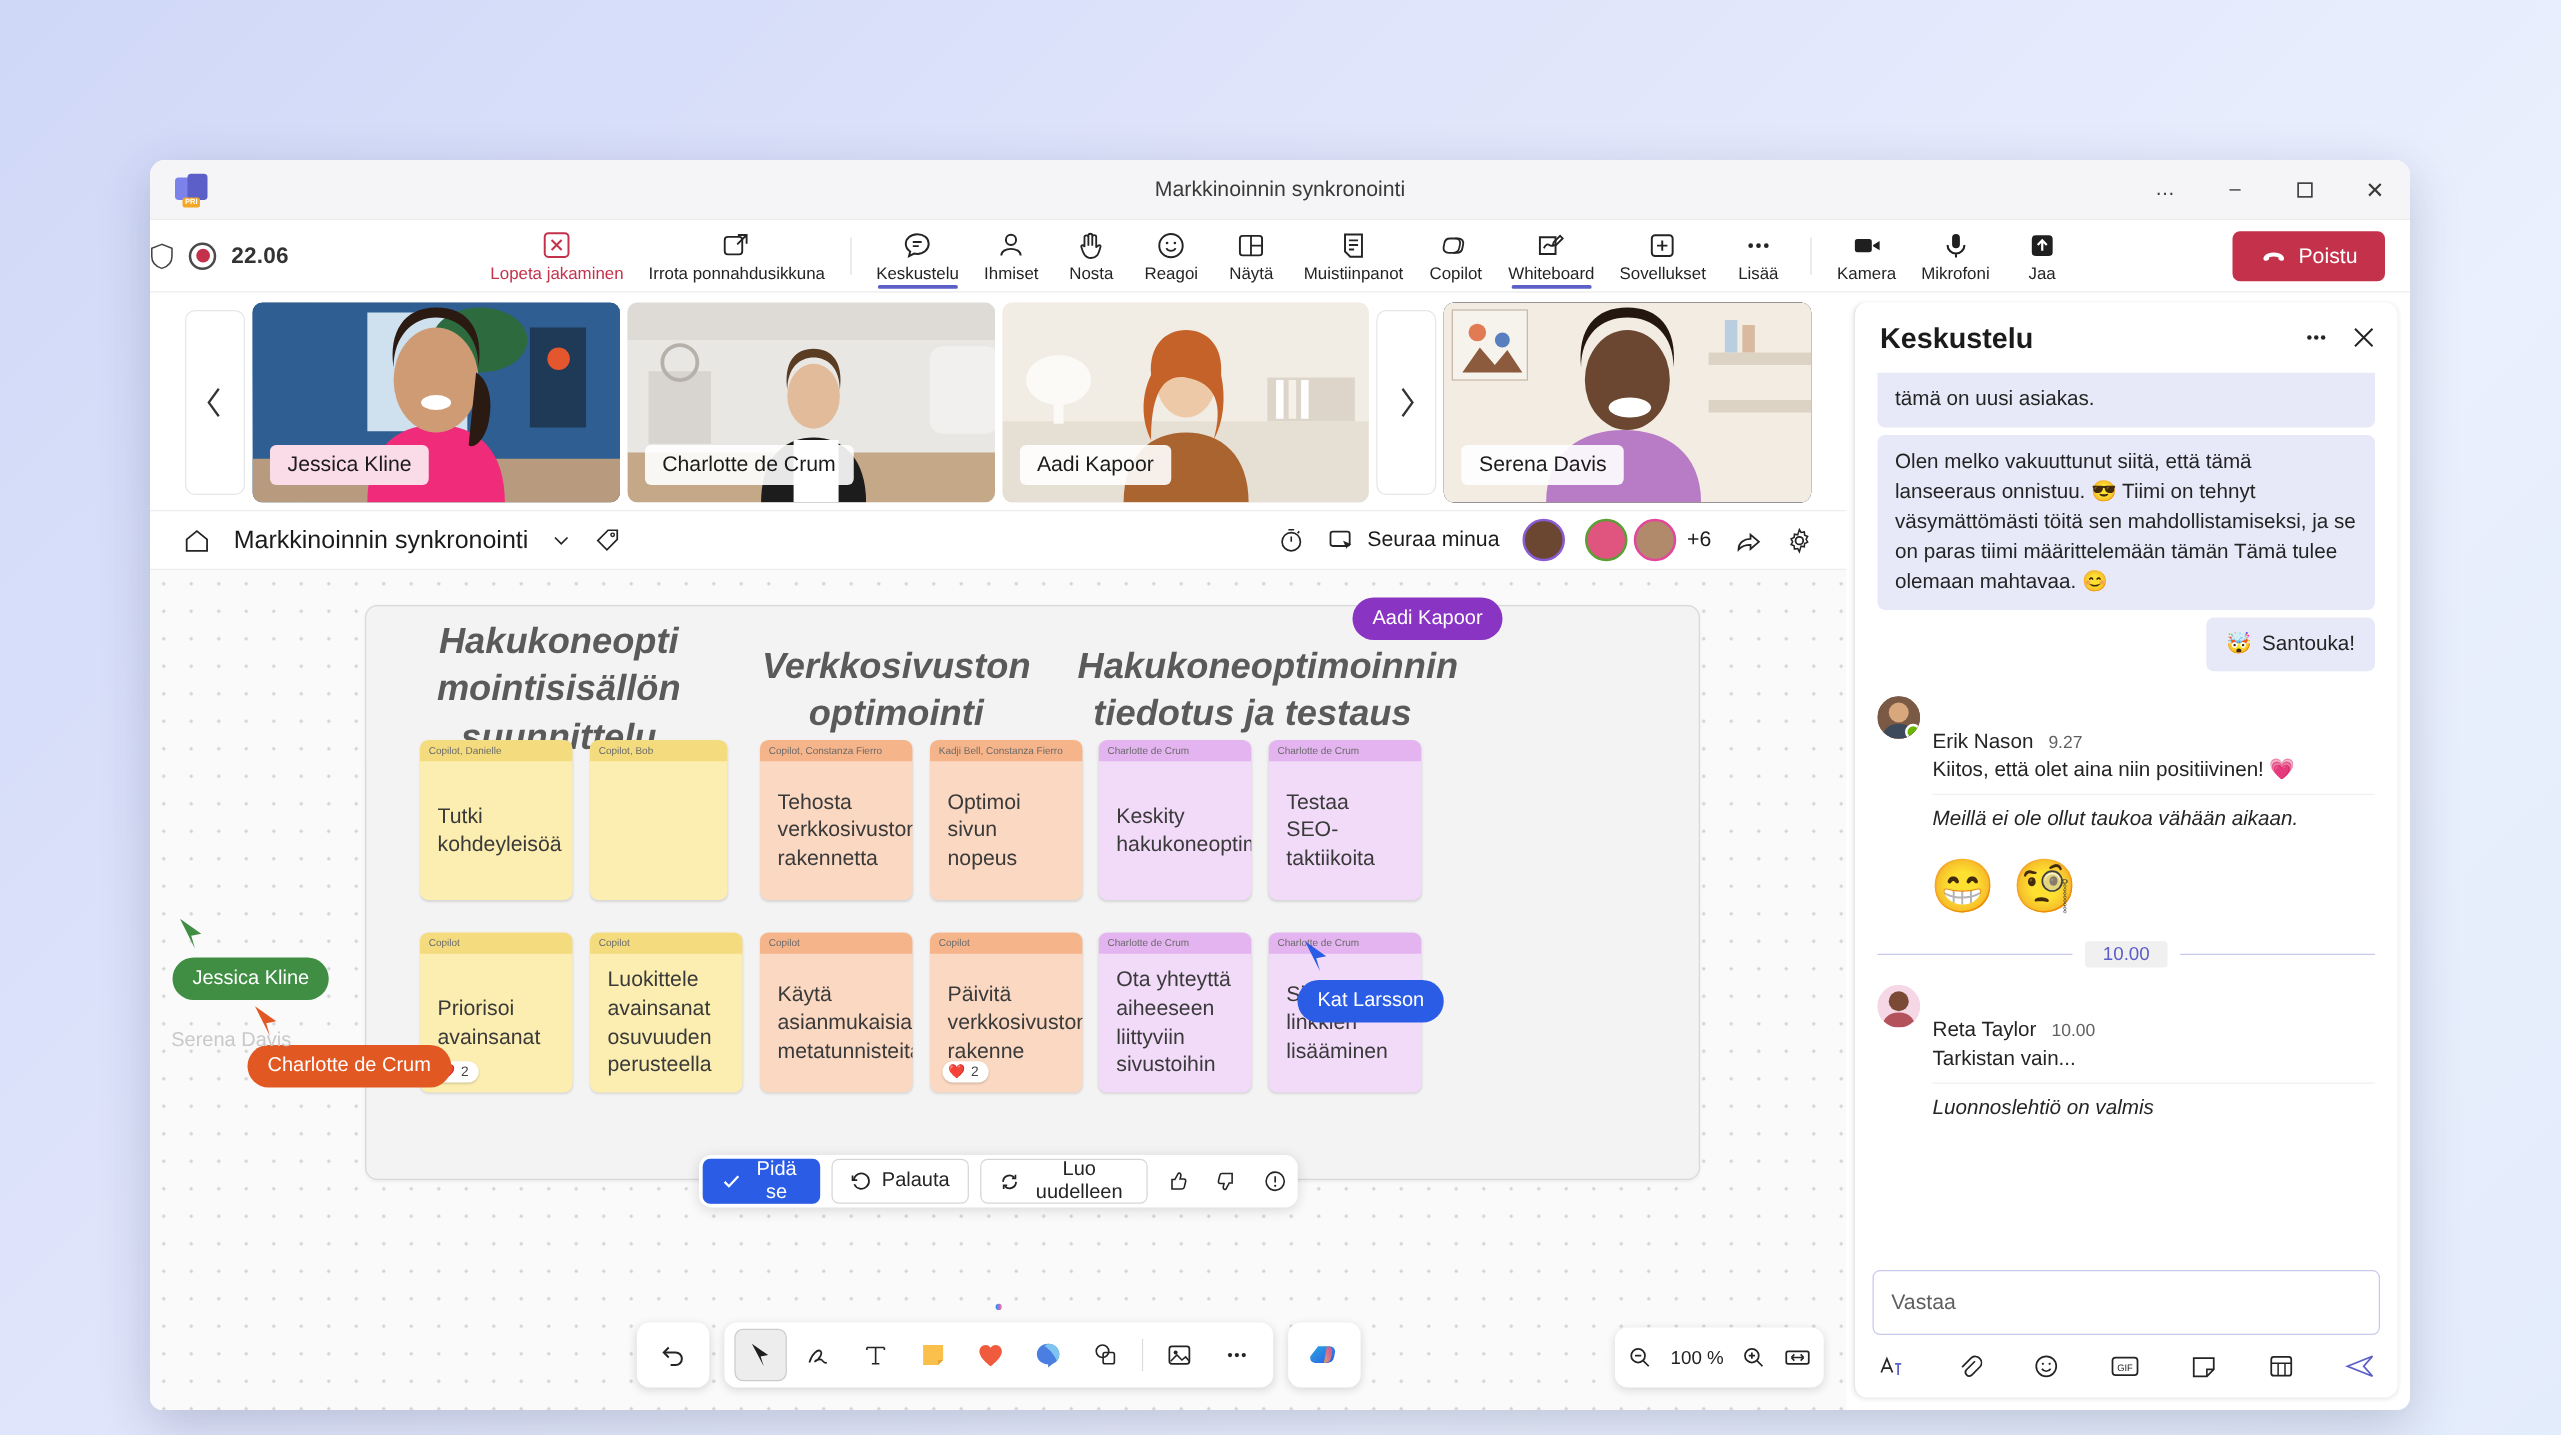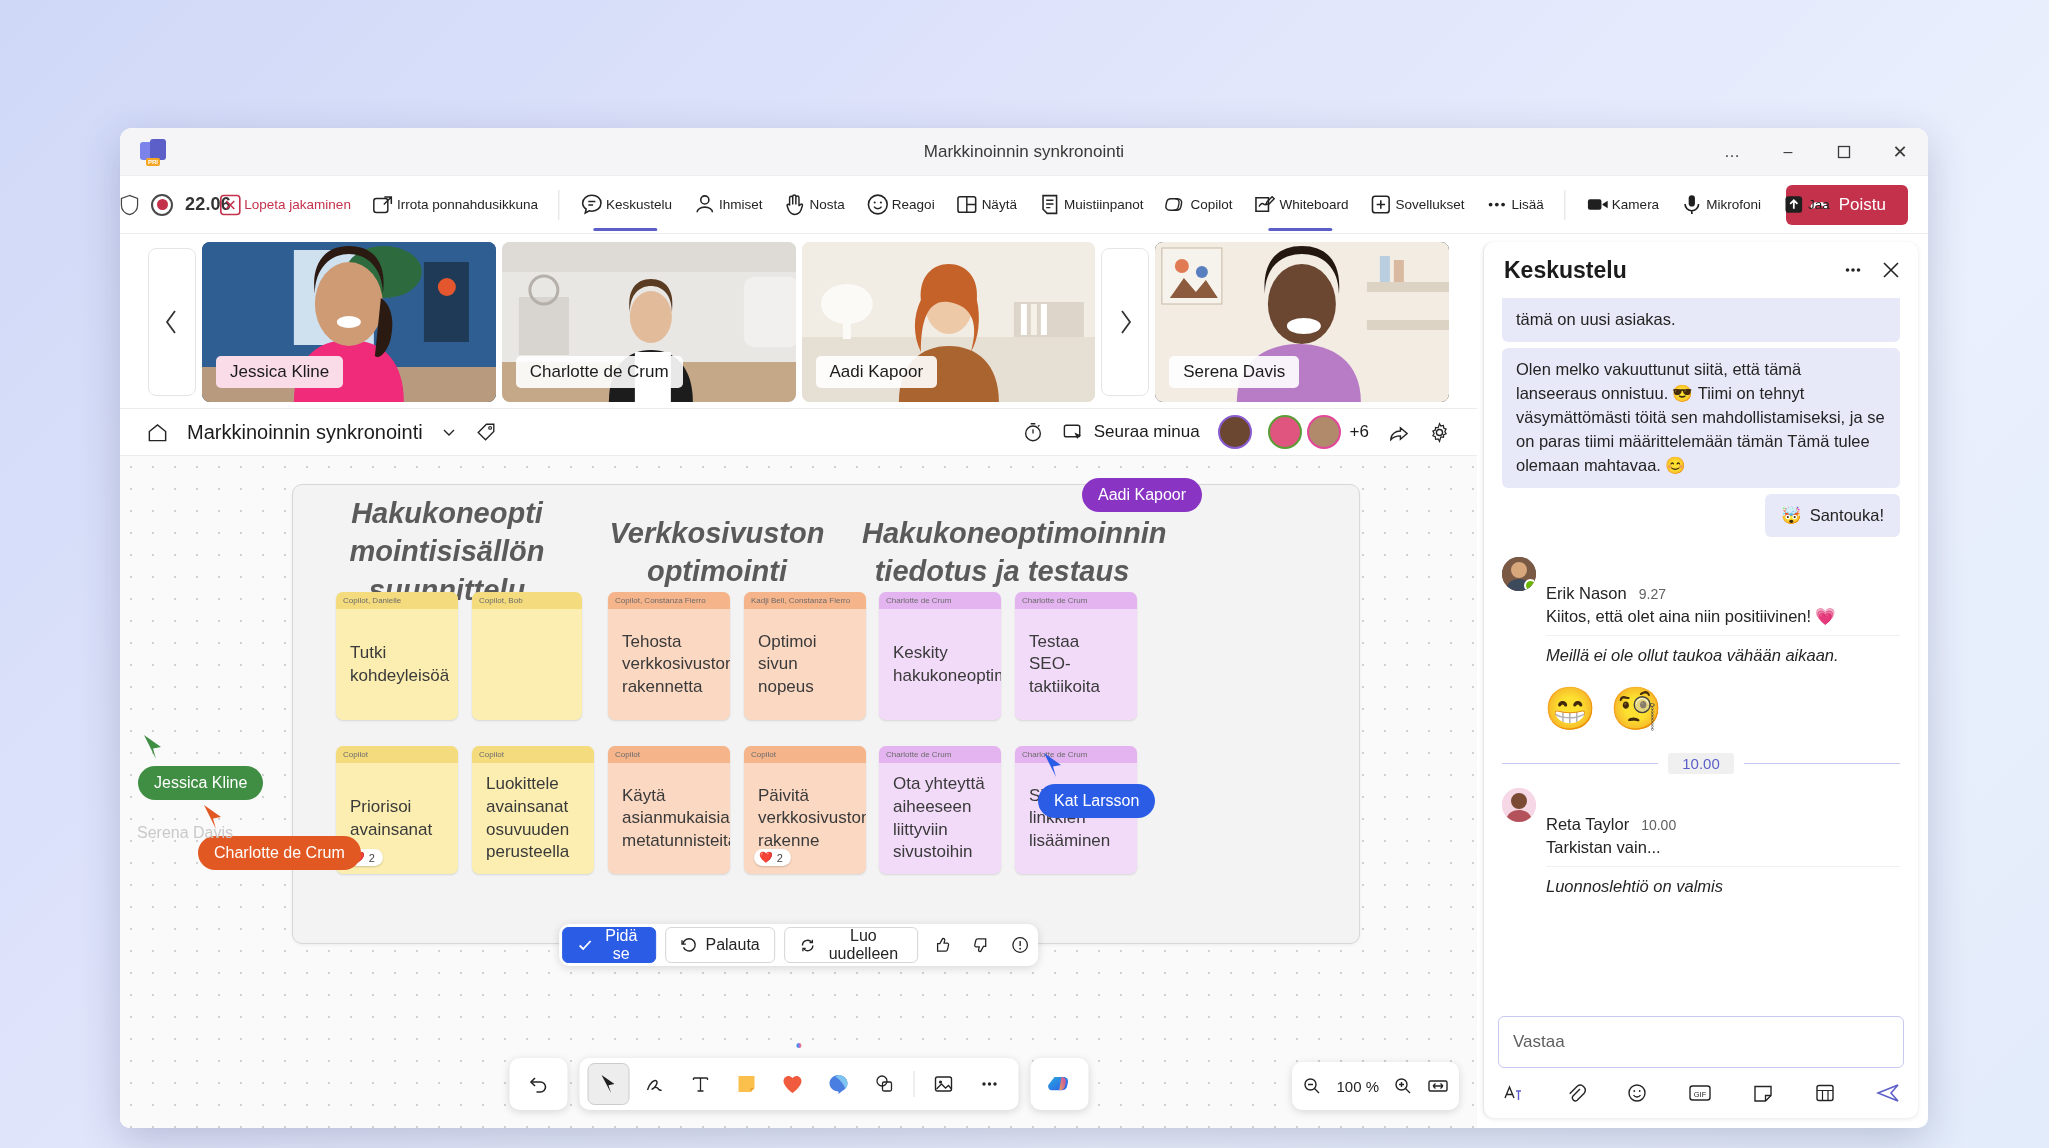--- a/index.html
+++ b/index.html
@@ -38,21 +38,21 @@
     flex:0 0 58px; display:flex; align-items:center; background:#fff;
     border-bottom:1px solid #ececec; position:relative;
   }
   .mb-left{ display:flex; align-items:center; gap:12px; }
   .shield{ width:19px; height:22px; }
   .rec{ width:22px; height:22px; border:2px solid #4a4a4a; border-radius:50%; display:flex;
         align-items:center; justify-content:center;}
   .rec i{ width:11px;height:11px;background:#c4314b;border-radius:50%; display:block;}
   .timer{ font-size:18px; font-weight:700; color:#333; letter-spacing:.2px;}
   .mb-center{ position:absolute; left:50%; transform:translateX(-50%); display:flex; align-items:flex-end; height:100%;}
-  .tbtn{ width:auto; min-width:64px; padding:0 10px; height:100%; display:flex; flex-direction:row;
+  .tbtn{ width:auto; min-width:64px; padding:0 10px; height:100%; display:flex; flex-direction:column;
      align-items:center; justify-content:center; gap:2px; position:relative; }
   .tbtn .ic{ height:26px; display:flex; align-items:center; justify-content:center; }
   .tbtn .lb{ font-size:13.5px; color:#242424; white-space:nowrap; }
   .tbtn.danger .lb{ color:#c4314b; }
   .tbtn.active::after{ content:""; position:absolute; bottom:2px; left:50%; transform:translateX(-50%);
      width:64px; height:3px; border-radius:2px; background:#5b5fc7;}
   .divider-v{ width:1px; height:30px; background:#e0e0e0; align-self:center; margin:0 10px;}
   .mb-right{ margin-left:auto; display:flex; align-items:flex-end; height:100%; padding-right:20px; }
   .leave{
     background:#c4314b; color:#fff; border-radius:6px; height:40px; align-self:center;

